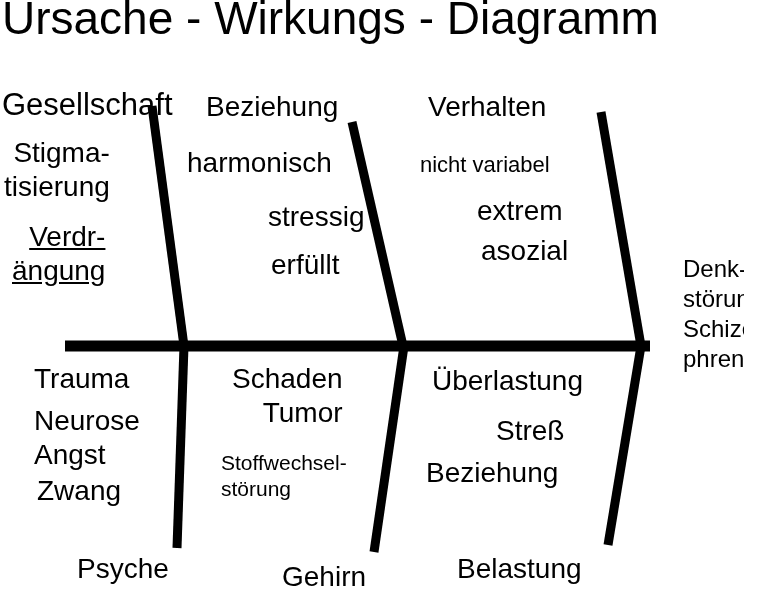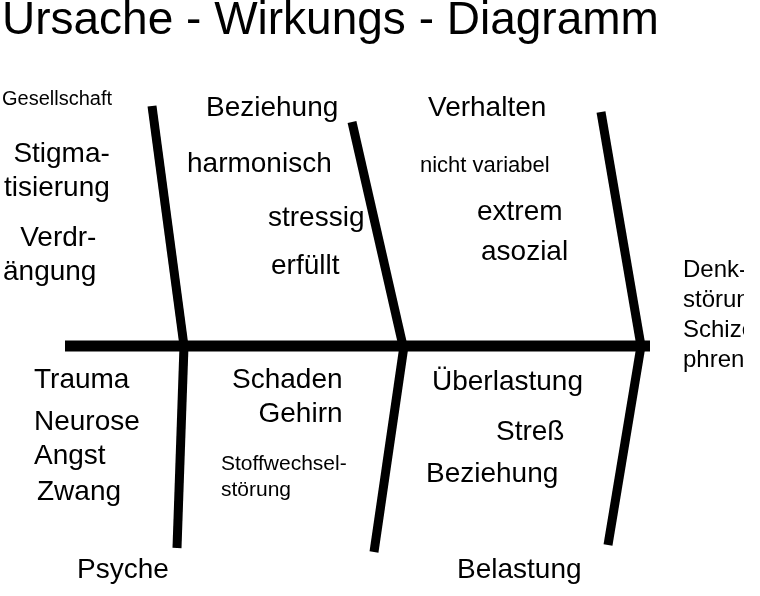--- a/index.html
+++ b/index.html
@@ -35,21 +35,21 @@
   }
   .title {
     font-size: 46px;
     line-height: 1.05;
     letter-spacing: 0px;
   }
   .cat {
     font-size: 28px;
   }
   .cat-sm {
-    font-size: 20px;
+    font-size: 31px;
   }
   .cause {
     font-size: 28px;
     text-align: right;
   }
   .cause-sm {
     font-size: 22px;
   }
   .cause-xs {
     font-size: 21px;
@@ -76,21 +76,21 @@
   </svg>
 
   <div class="txt title" style="left:2px; top:-6px;">Ursache - Wirkungs - Diagramm</div>
 
   <div class="txt cat-sm" style="left:2px; top:86px;">Gesellschaft</div>
   <div class="txt cat" style="left:206px; top:90px;">Beziehung</div>
   <div class="txt cat" style="left:428px; top:90px;">Verhalten</div>
 
   <div class="txt cause" style="left:4px; top:136px;">Stigma-
 tisierung</div>
-  <div class="txt cause" style="left:3px; top:220px;">Verdr-
+  <div class="txt cause" style="left:12px; top:220px;text-decoration:underline;">Verdr-
 ängung</div>
 
   <div class="txt cause" style="left:187px; top:146px;">harmonisch</div>
   <div class="txt cause" style="left:240px; top:200px;margin-left:28px;">stressig</div>
   <div class="txt cause" style="left:243px; top:248px;margin-left:28px;">erfüllt</div>
 
   <div class="txt cause-sm" style="left:420px; top:152px;">nicht variabel</div>
   <div class="txt cause" style="left:477px; top:194px;">extrem</div>
   <div class="txt cause" style="left:481px; top:234px;">asozial</div>
 
@@ -98,24 +98,25 @@
 störung
 Schizo-
 phrenie</div>
 
   <div class="txt cause" style="left:34px; top:362px;">Trauma</div>
   <div class="txt cause" style="left:34px; top:404px;">Neurose</div>
   <div class="txt cause" style="left:34px; top:438px;">Angst</div>
   <div class="txt cause" style="left:37px; top:474px;">Zwang</div>
 
   <div class="txt cause" style="left:232px; top:362px; line-height:1.2;">Schaden
-Gehirn</div>
+Tumor</div>
   <div class="txt cause-xs" style="left:221px; top:450px;">Stoffwechsel-
 störung</div>
 
   <div class="txt cause" style="left:432px; top:364px;">Überlastung</div>
   <div class="txt cause" style="left:496px; top:414px;">Streß</div>
   <div class="txt cause" style="left:426px; top:456px;">Beziehung</div>
 
   <div class="txt cat" style="left:77px; top:552px;">Psyche</div>
+  <div class="txt cat" style="left:282px; top:560px;">Gehirn</div>
   <div class="txt cat" style="left:457px; top:552px;">Belastung</div>
 
 </div>
 
 </body></html>

